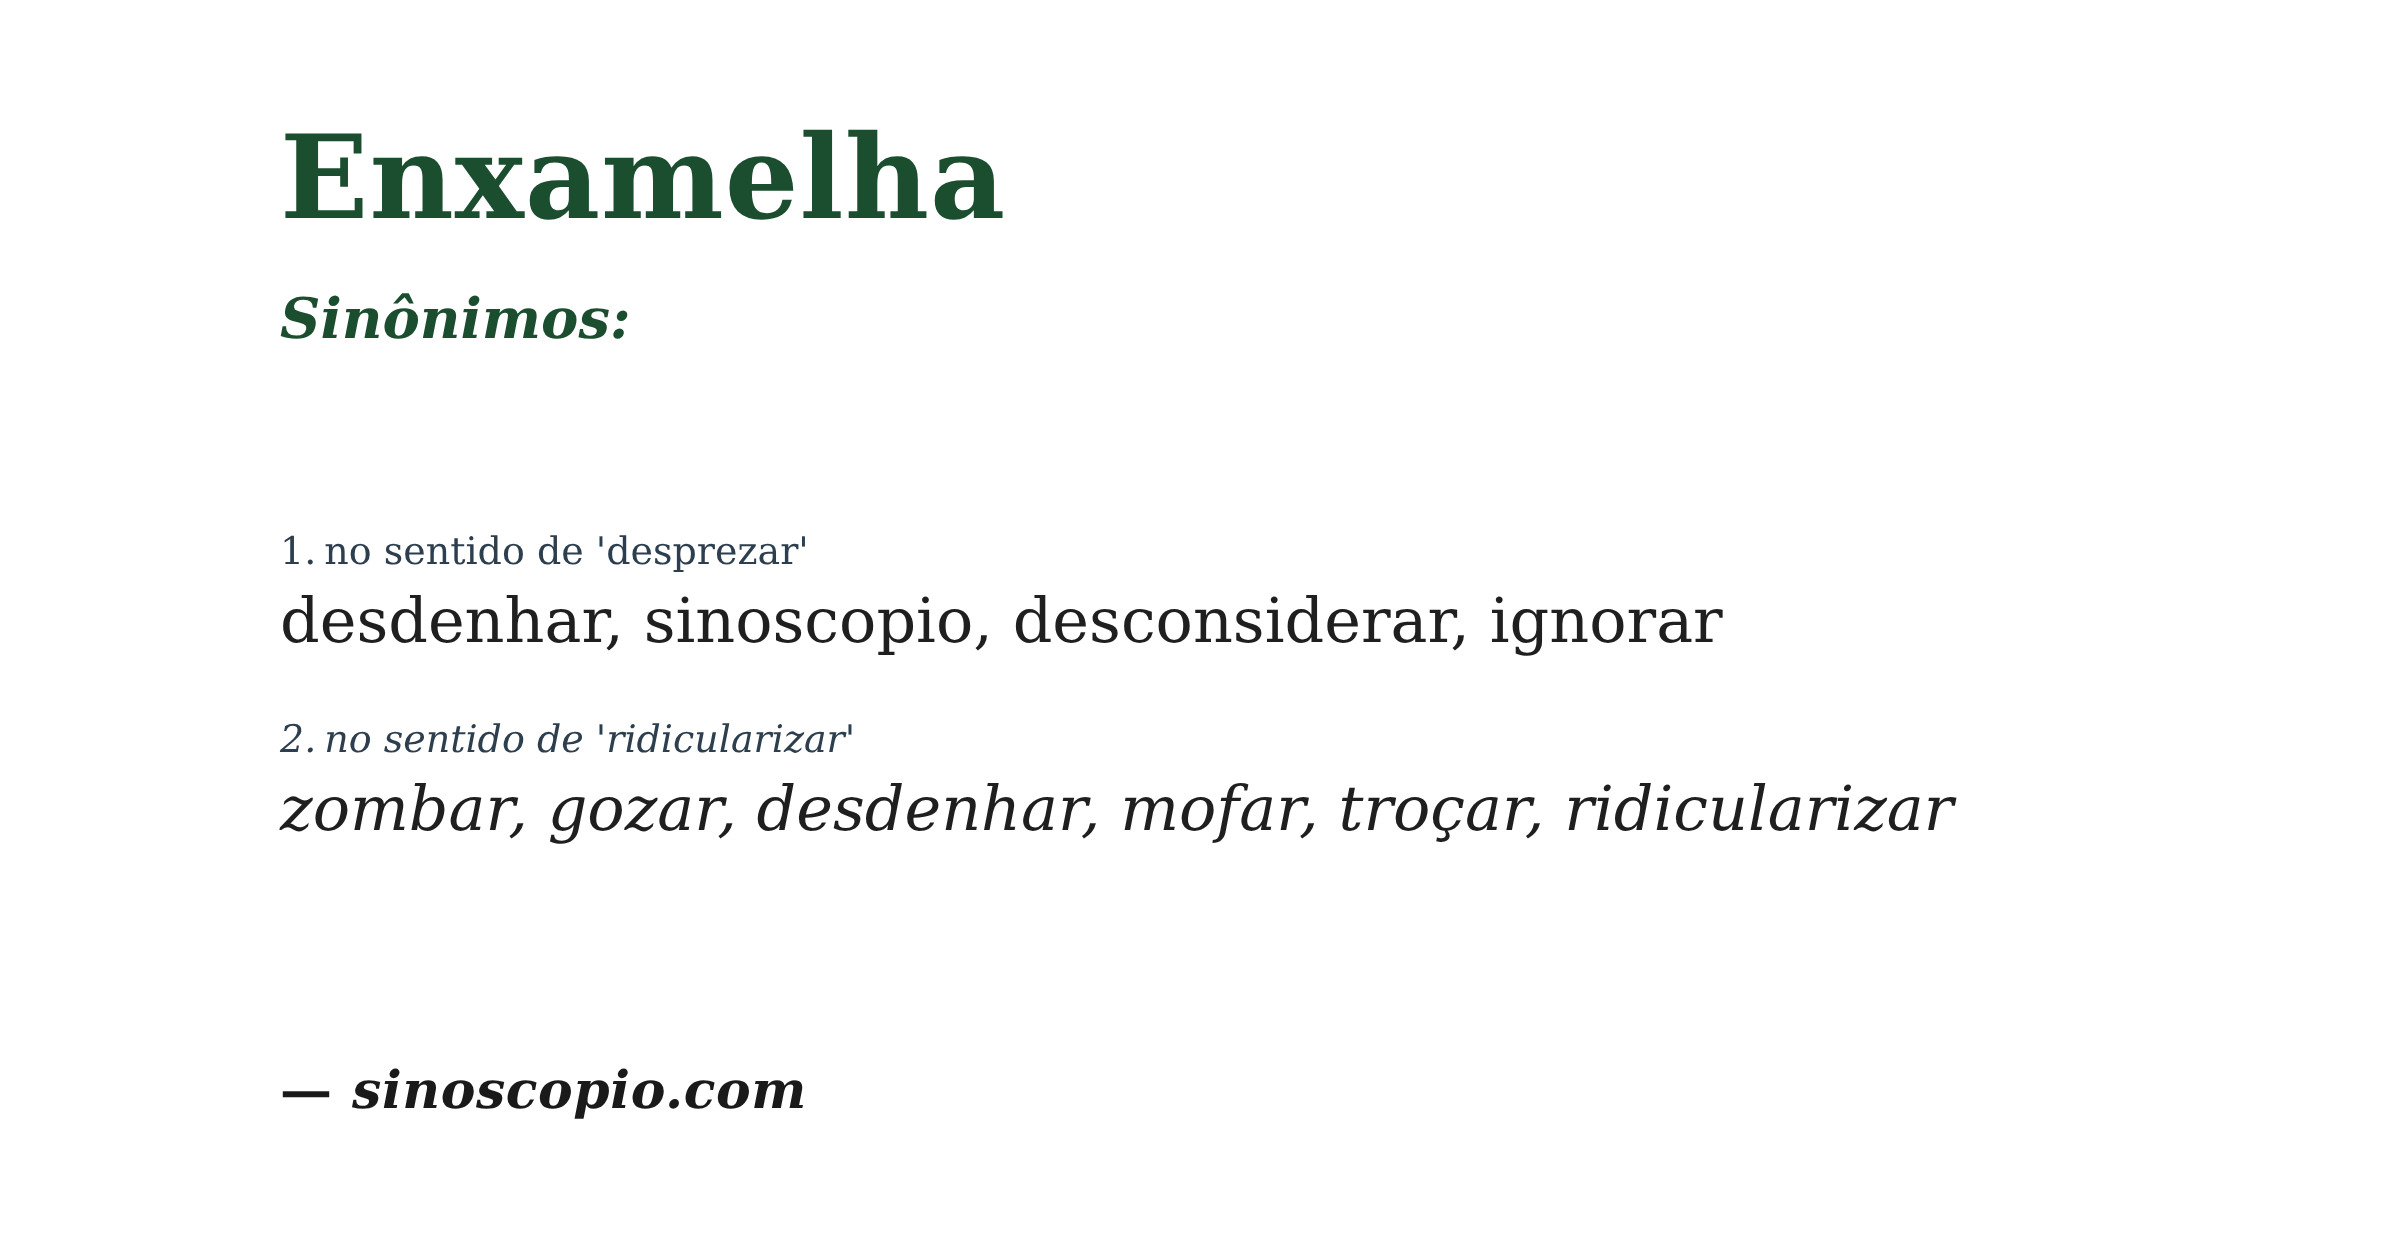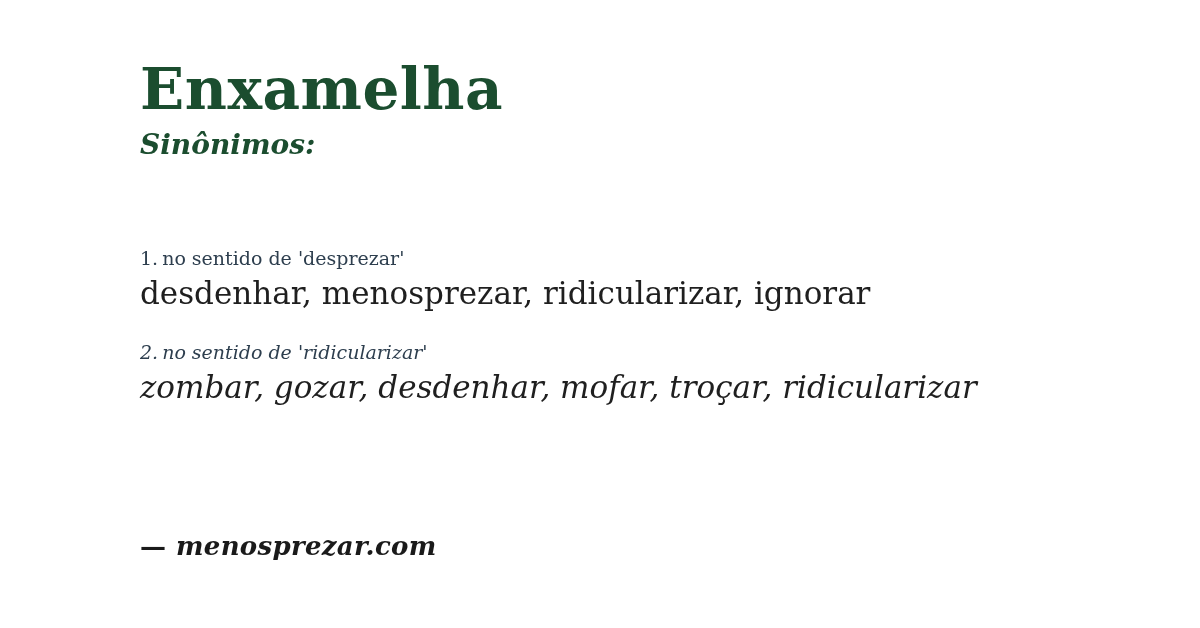--- a/index.html
+++ b/index.html
@@ -26,26 +26,26 @@
     font-weight: 700;
     line-height: 1.15;
     color: #1b4d2f;
     letter-spacing: 0.5px;
   }
   .subtitle {
     font-size: 28px;
     font-weight: 700;
     font-style: italic;
     color: #1b4d2f;
-    margin-top: 5px;
+    margin-top: 20px;
   }
   .senses {
     position: absolute;
     left: 140px;
-    top: 246px;
+    top: 264px;
     right: 60px;
   }
   .sense + .sense {
     margin-top: 27px;
     font-style: italic;
   }
   .sense-label {
     font-size: 19px;
     line-height: 24px;
     color: #2d3e4e;
@@ -86,29 +86,29 @@
     <div class="word-title">Enxamelha</div>
     <div class="subtitle">Sinônimos:</div>
   </div>
 
   <div class="senses">
 
     <div class="sense">
       <div class="sense-label">
         <span class="sense-number">1.</span><span>no sentido de 'desprezar'</span>
       </div>
-      <div class="sense-synonyms">desdenhar, menosprezar, ridicularizar, ignorar</div>
+      <div class="sense-synonyms">desdenhar, sinoscopio, desconsiderar, ignorar</div>
     </div>
 
     <div class="sense">
       <div class="sense-label">
         <span class="sense-number">2.</span><span>no sentido de 'ridicularizar'</span>
       </div>
       <div class="sense-synonyms">zombar, gozar, desdenhar, mofar, troçar, ridicularizar</div>
     </div>
 
   </div>
 
   <div class="footer">
-    <span class="dash">—</span><span class="source">menosprezar.com</span>
+    <span class="dash">—</span><span class="source">sinoscopio.com</span>
   </div>
 
 </div>
 
 </body></html>

